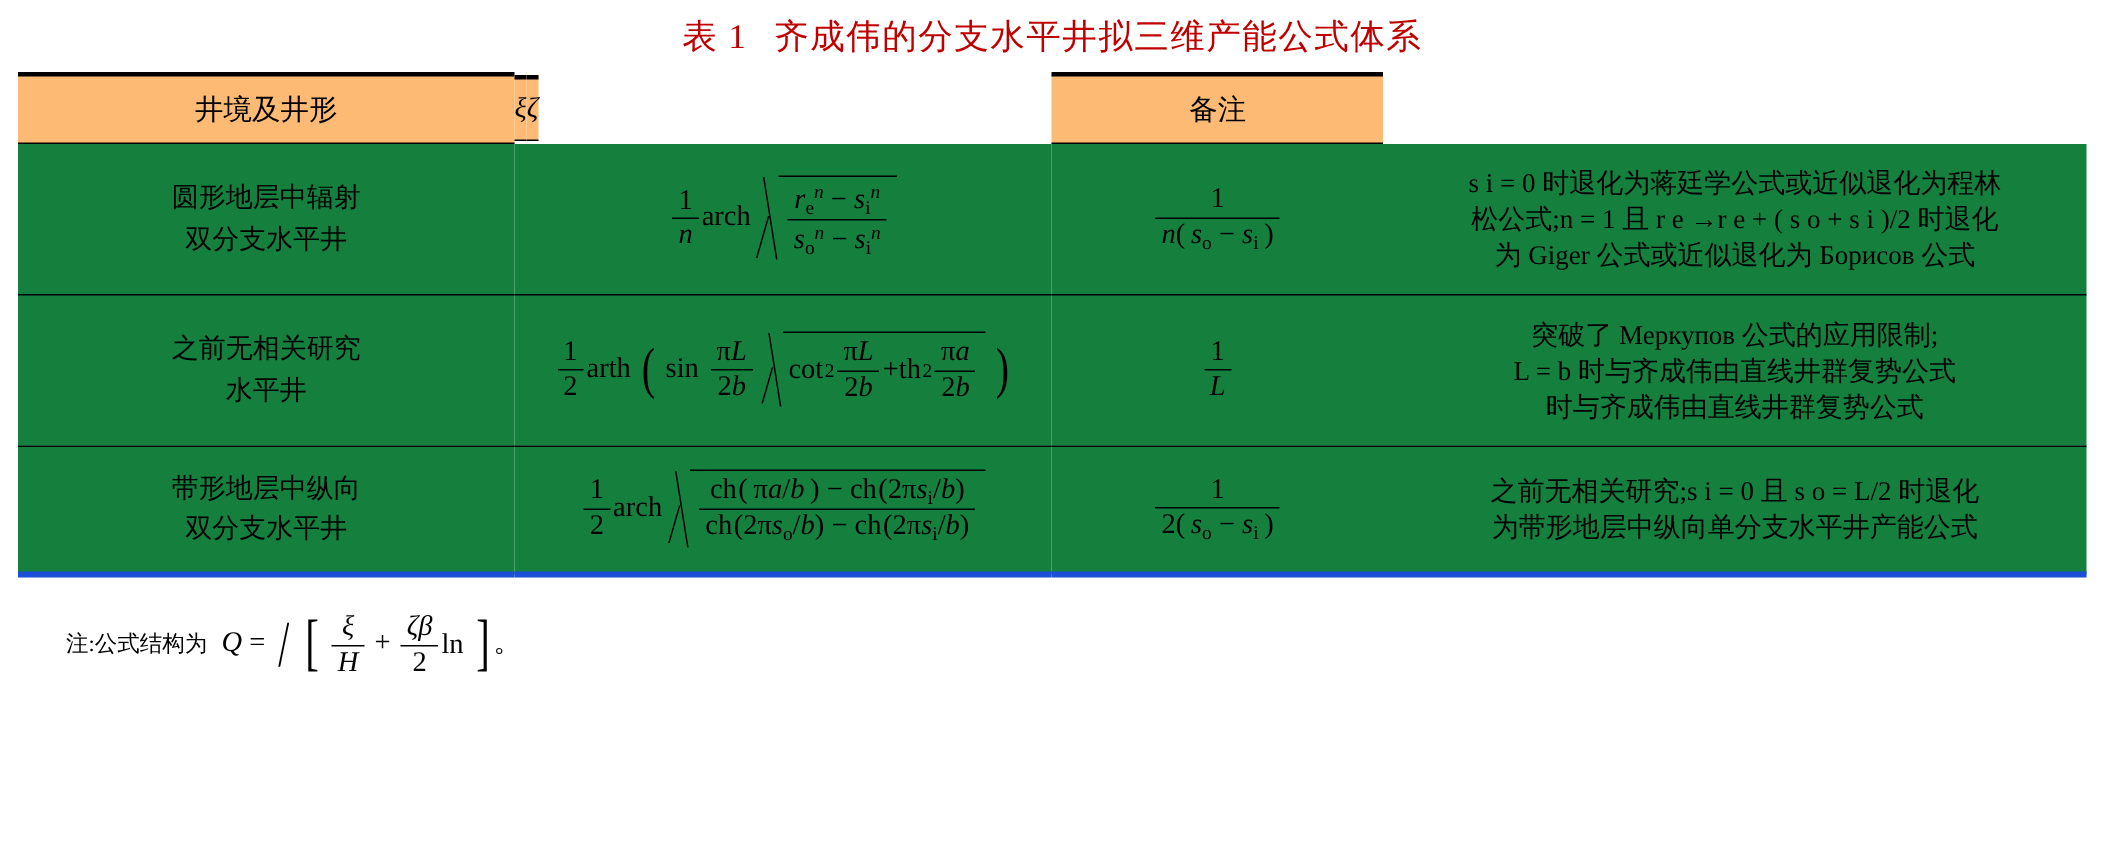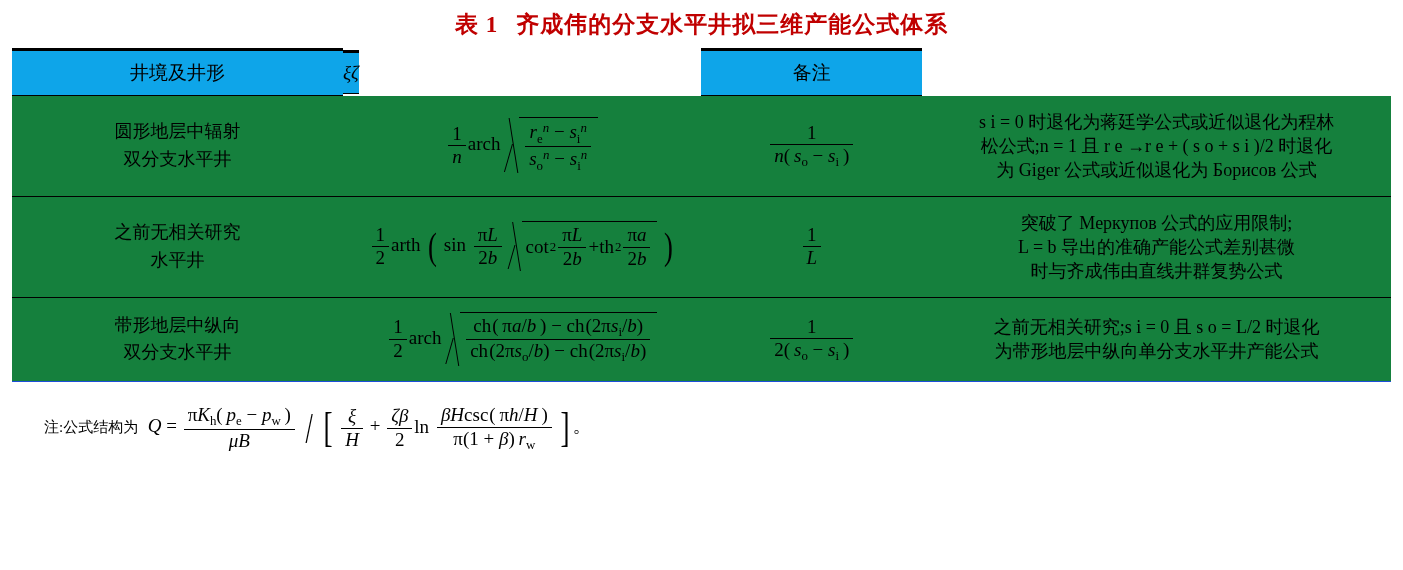--- a/index.html
+++ b/index.html
@@ -16,55 +16,55 @@
   }
   .page {
     position: relative;
     width: 1403px;
     height: 570px;
   }
   
   .title {
     text-align: center;
     color: #c00000;
-    font-weight: bold;
+    font-weight: normal;
     font-size: 23px;
     letter-spacing: 1px;
     padding-top: 9px;
     padding-bottom: 8px;
     font-family: "Liberation Serif", "DejaVu Serif", serif;
   }
   .title .tnum { margin-right: 18px; }
 
   
   table.main {
     width: 1379px;
     margin: 0 12px;
     border-collapse: collapse;
     table-layout: fixed;
   }
   table.main thead th {
-    background: #0ea5e9;
+    background: #fdba74;
     font-weight: normal;
     font-size: 19px;
     padding: 9px 0 9px 0;
     text-align: center;
     border-top: 3px solid #000;
     border-bottom: 1.5px solid #000;
   }
   table.main tbody td {
     background: #15803d;
     font-size: 18px;
     text-align: center;
     vertical-align: middle;
     border-bottom: 1.5px solid #000;
     padding: 14px 4px;
   }
   table.main tbody tr:last-child td {
-    border-bottom: 1px solid #1d4ed8;
+    border-bottom: 4px solid #1d4ed8;
   }
   col.c1 { width: 24%; }
   col.c2 { width: 26%; }
   col.c3 { width: 16%; }
   col.c4 { width: 34%; }
 
   .cellwell { line-height: 1.55; }
   .note-lines div { white-space: nowrap; }
 
   
@@ -257,21 +257,21 @@
           </span>
         </td>
         <td>
           <span class="math">
             <span class="frac"><span class="num">1</span><span class="den"><i>L</i></span></span>
           </span>
         </td>
         <td>
           <div class="note-lines">
             <div>突破了 Меркупов 公式的应用限制;</div>
-            <div>L = b 导出的准确产能公式差别甚微</div>
+            <div>L = b 时与齐成伟由直线井群复势公式</div>
             <div>时与齐成伟由直线井群复势公式</div>
           </div>
         </td>
       </tr>
 
       <tr>
         <td>
           <div class="cellwell">
             <div>带形地层中纵向</div>
             <div>双分支水平井</div>
@@ -307,30 +307,22 @@
         </td>
       </tr>
 
     </tbody>
   </table>
 
   <div class="footnote">
     <span class="lbl">注:公式结构为</span>
     <span class="math">
       &nbsp;<i>Q</i> =
-      <span class="frac">
-        <span class="num">π<i>K</i><sub>h</sub>( <i>p</i><sub>e</sub> − <i>p</i><sub>w</sub> )</span>
-        <span class="den"><i>μB</i></span>
-      </span>
       <span class="bigslash">/</span>
       <span class="bigbracket">[</span>
       <span class="frac"><span class="num"><i>ξ</i></span><span class="den"><i>H</i></span></span>
       +
       <span class="frac"><span class="num"><i>ζβ</i></span><span class="den">2</span></span><span class="op">ln</span>
-      <span class="frac">
-        <span class="num"><i>βH</i><span class="op">csc</span>( π<i>h</i>/<i>H</i> )</span>
-        <span class="den">π(1 + <i>β</i>) <i>r</i><sub>w</sub></span>
-      </span>
       <span class="bigbracket">]</span>。
     </span>
   </div>
 
 </div>
 
 </body></html>

